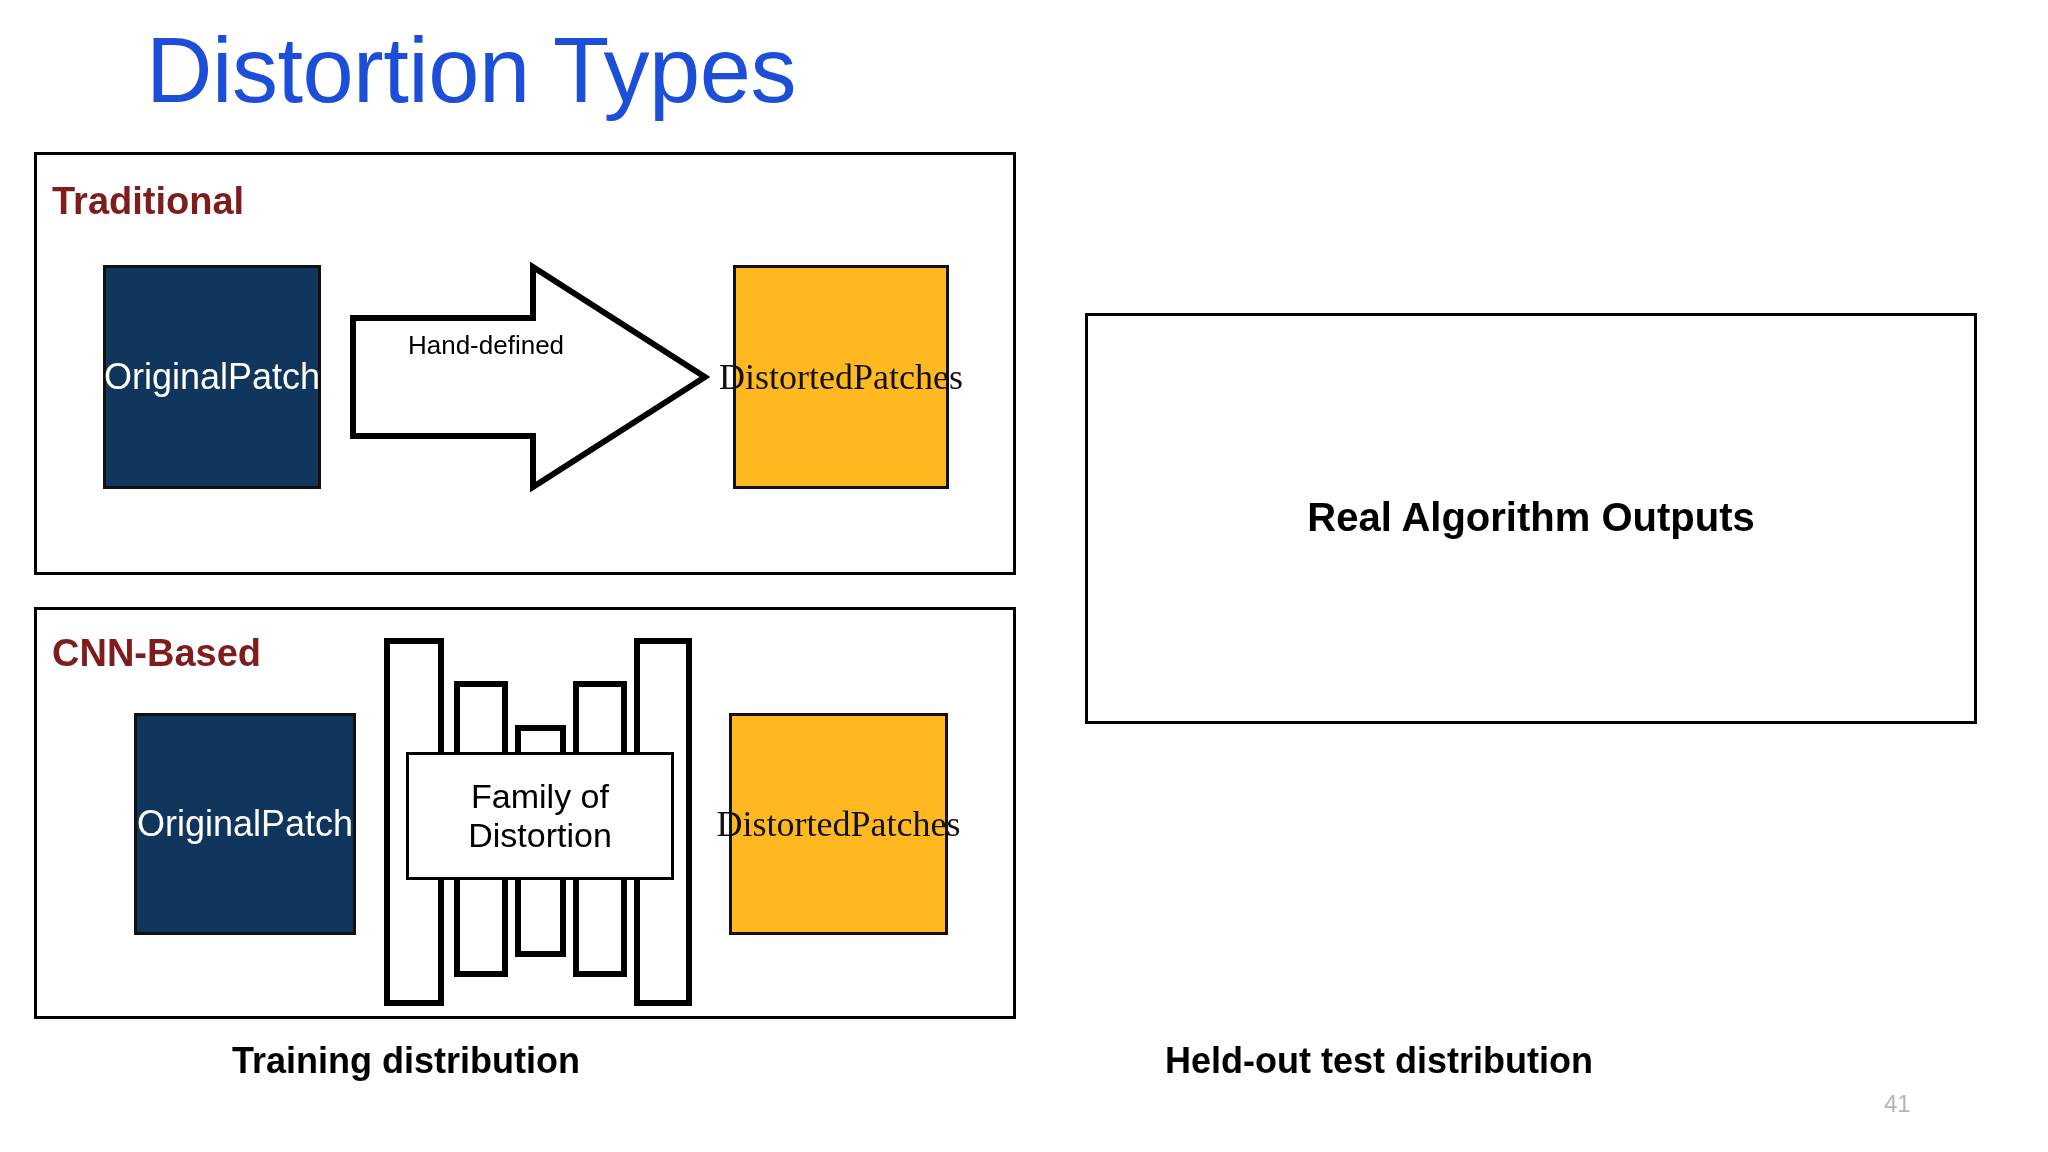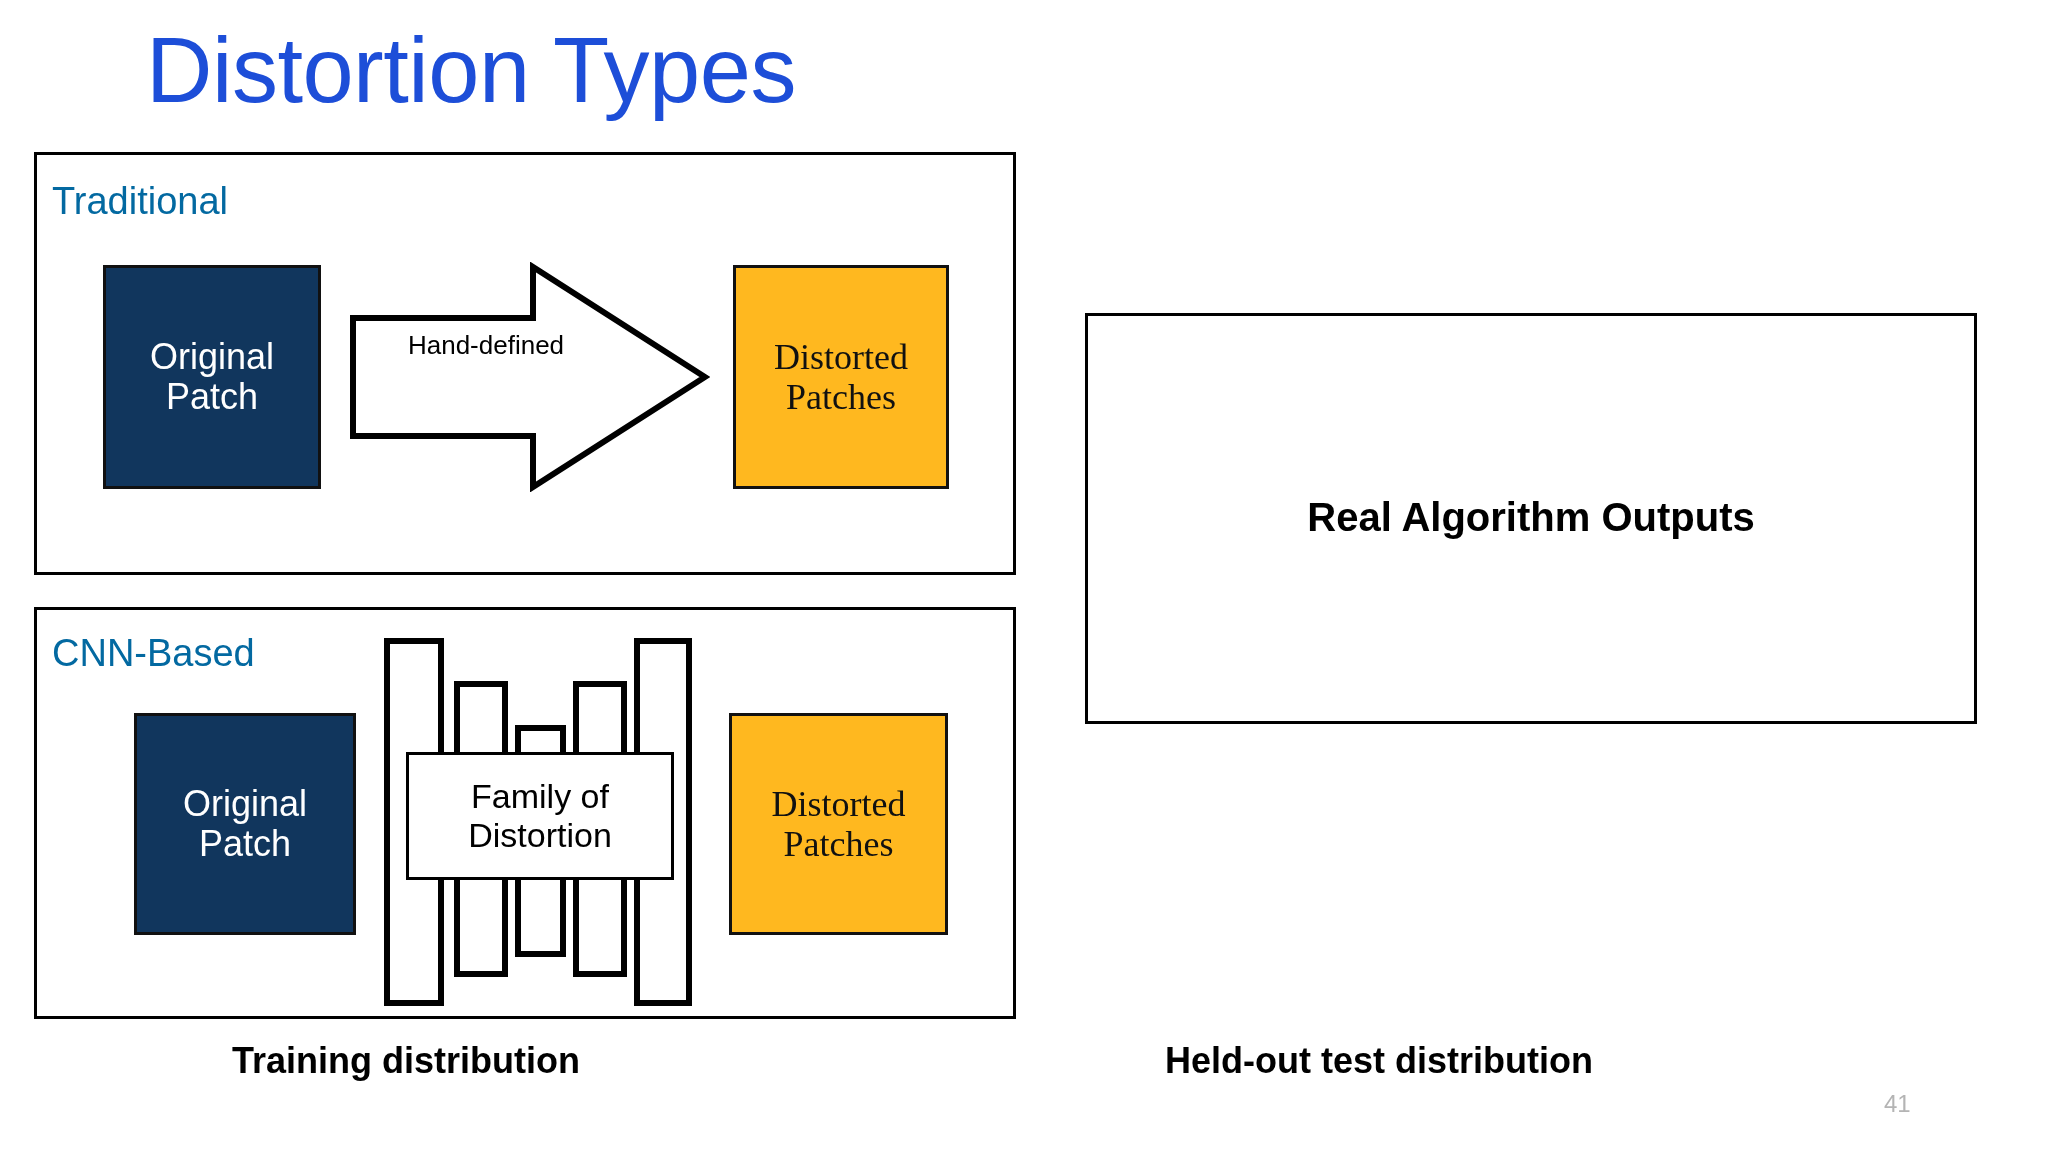--- a/index.html
+++ b/index.html
@@ -36,34 +36,34 @@
     border: 3px solid #000000;
     box-sizing: border-box;
   }
   #panel-traditional { left: 34px;  top: 152px; width: 982px; height: 423px; }
   #panel-cnn         { left: 34px;  top: 607px; width: 982px; height: 412px; }
   #panel-realout     { left: 1085px; top: 313px; width: 892px; height: 411px; }
 
   .panel-label {
     position: absolute;
     font-size: 38px;
-    font-weight: 400;
-    white-space: nowrap;
-    color: #0369a1;
+    font-weight: 700;
+    white-space: nowrap;
+    color: #7f1d1d;
   }
   #label-traditional { left: 52px;  top: 180px; }
   #label-cnn         { left: 52px;  top: 632px; }
 
   
   .patch-box {
     position: absolute;
     box-sizing: border-box;
     border: 3px solid #111111;
     display: flex;
-    flex-direction: column;
+    flex-direction: row;
     align-items: center;
     justify-content: center;
     font-size: 36px;
     line-height: 1.12;
     text-align: center;
     white-space: nowrap;
   }
   .patch-box .ln { display: block; }
 
   .patch-original  { background: #11365D; color: #ffffff; }

